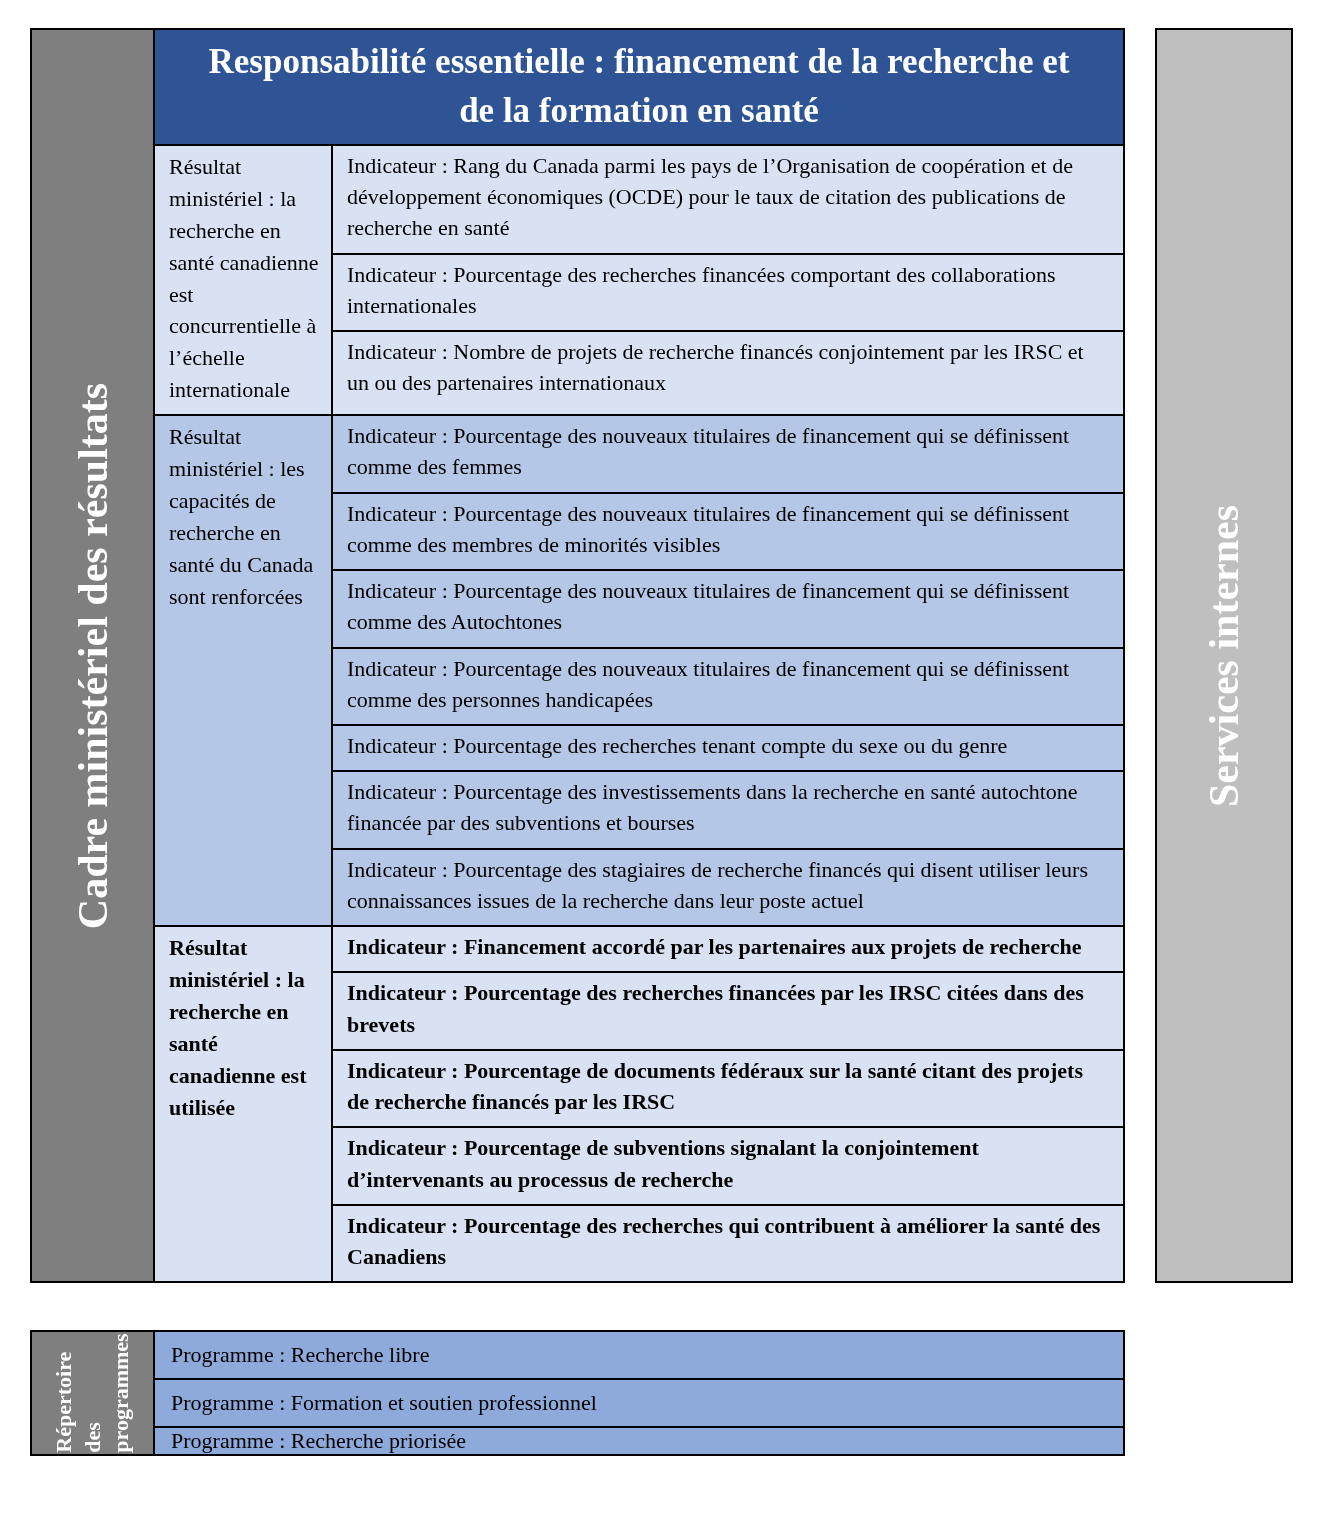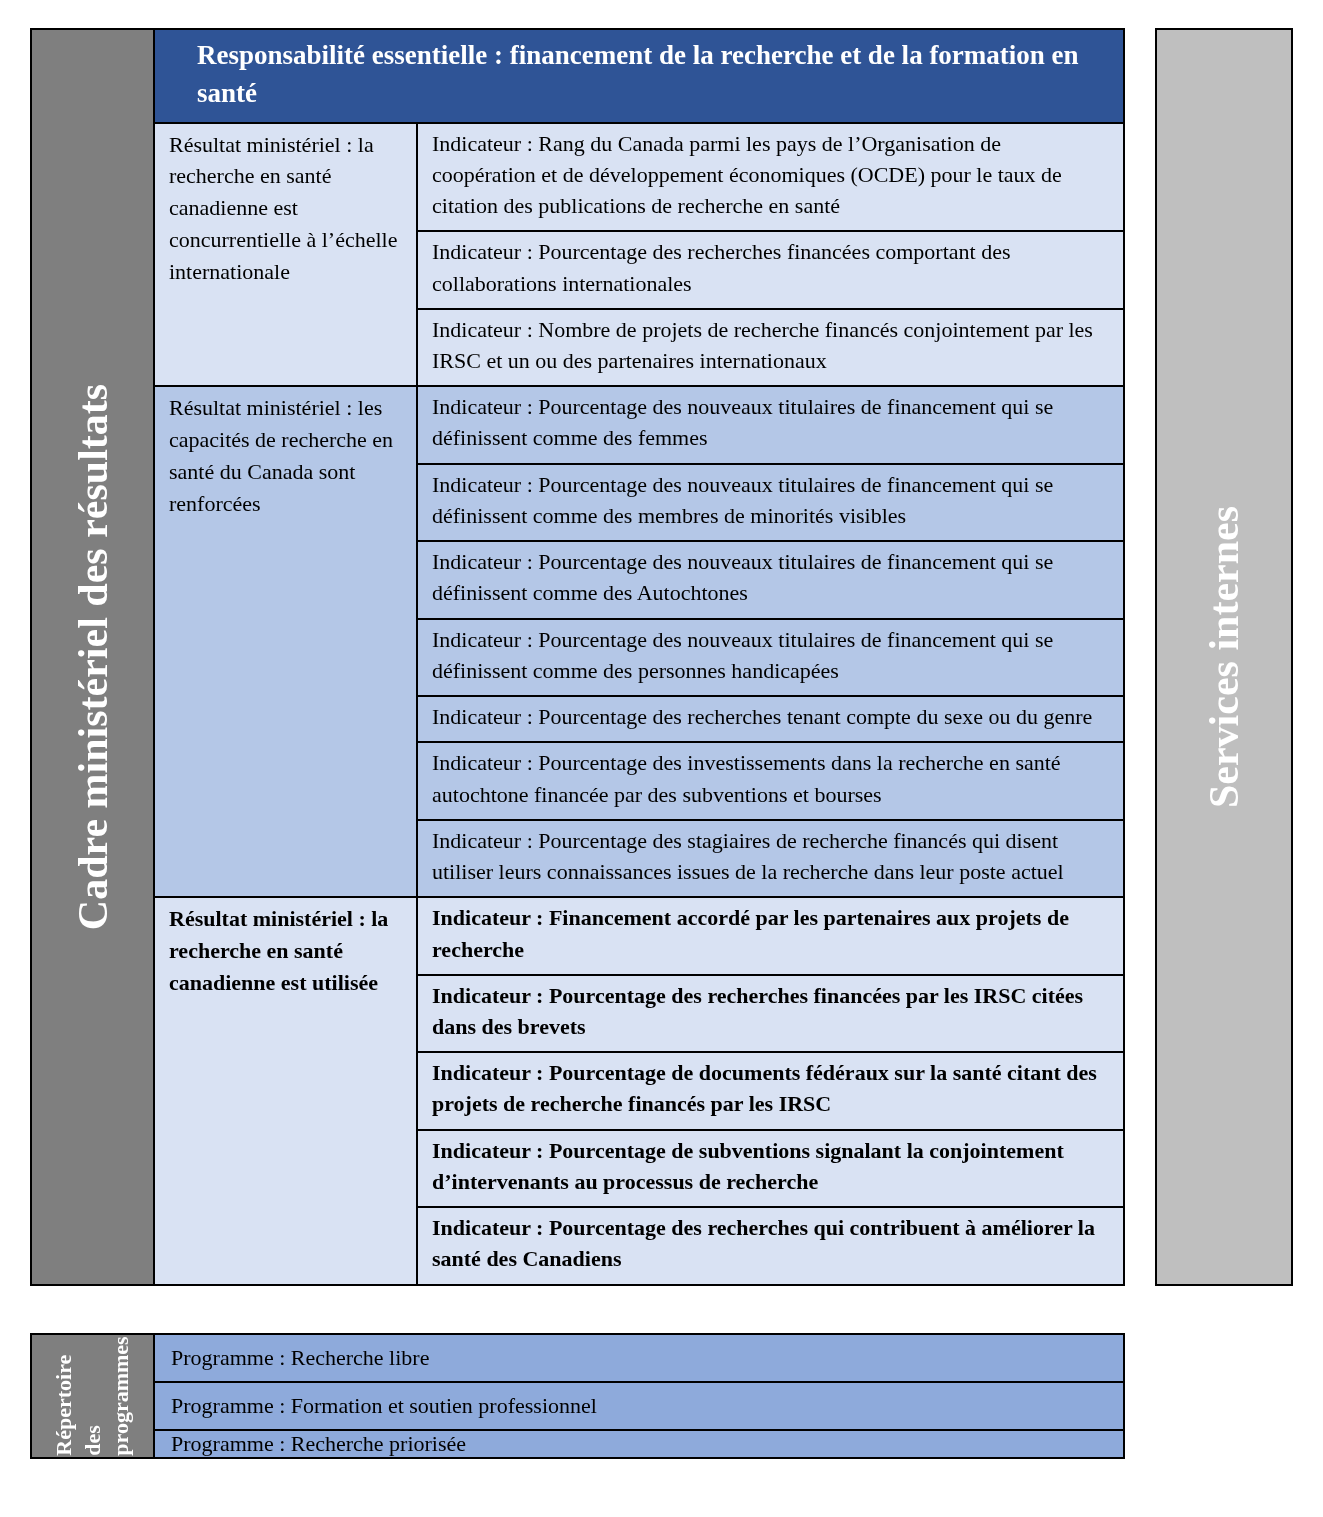--- a/index.html
+++ b/index.html
@@ -37,34 +37,34 @@
     font-weight: bold;
     font-size: 42px;
   }
 
   .table-area { flex: 1; display: flex; flex-direction: column; }
 
   .header-row {
     background: #2F5496;
     color: #fff;
     font-weight: bold;
-    font-size: 27px;
+    font-size: 35px;
     line-height: 1.4;
-    text-align: left;
+    text-align: center;
     padding: 7px 42px 9px;
     border-bottom: 2px solid #000;
   }
 
   .section { display: flex; border-bottom: 2px solid #000; }
   .section:last-child { border-bottom: none; font-weight: bold; }
   .section.light  { background: #D9E2F3; }
   .section.medium { background: #B4C7E7; }
 
   .result-cell {
-    width: 263px;
+    width: 178px;
     flex: 0 0 auto;
     border-right: 2px solid #000;
     padding: 5px 10px 8px 14px;
     font-size: 22px;
     line-height: 1.45;
   }
 
   .indicators { flex: 1; display: flex; flex-direction: column; }
   .indicator {
     border-bottom: 2px solid #000;

